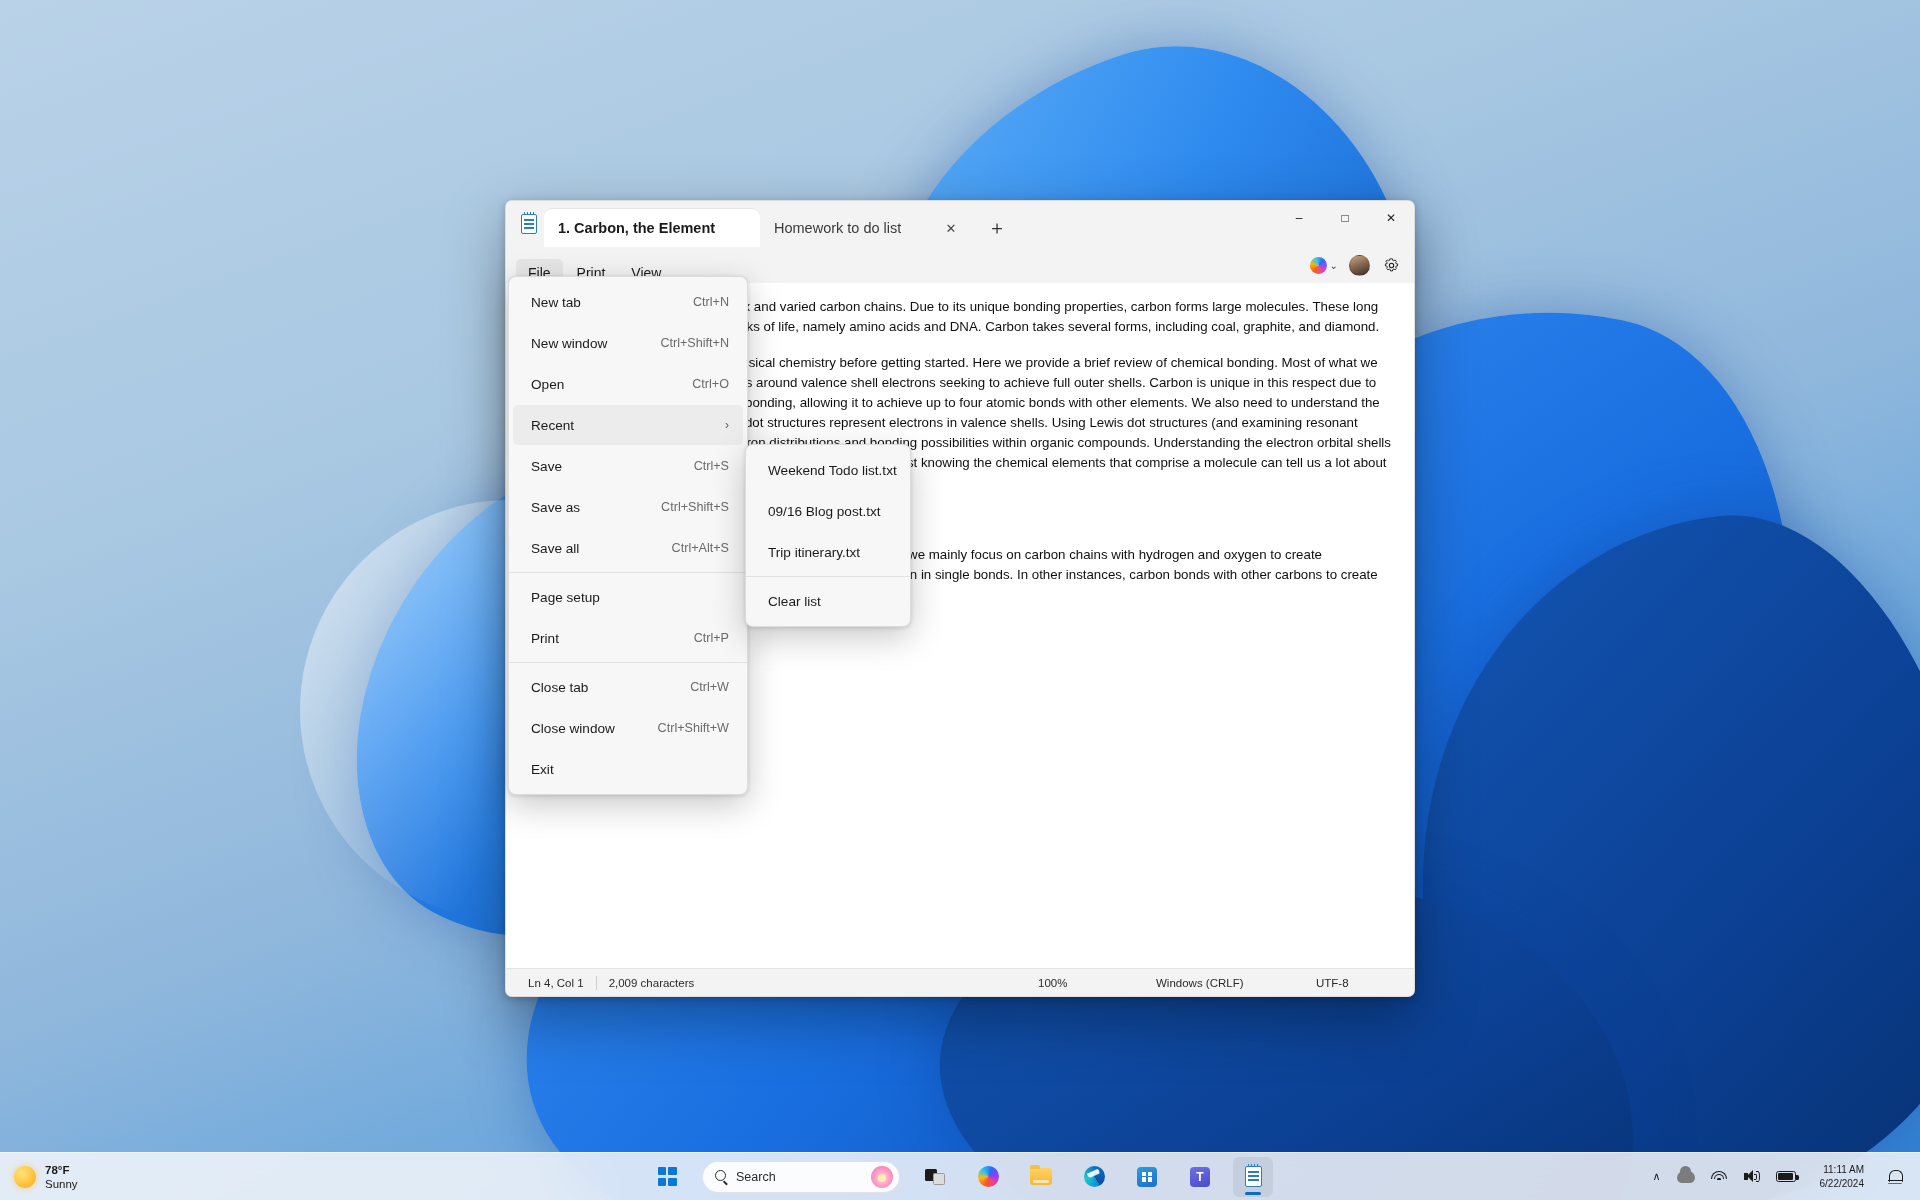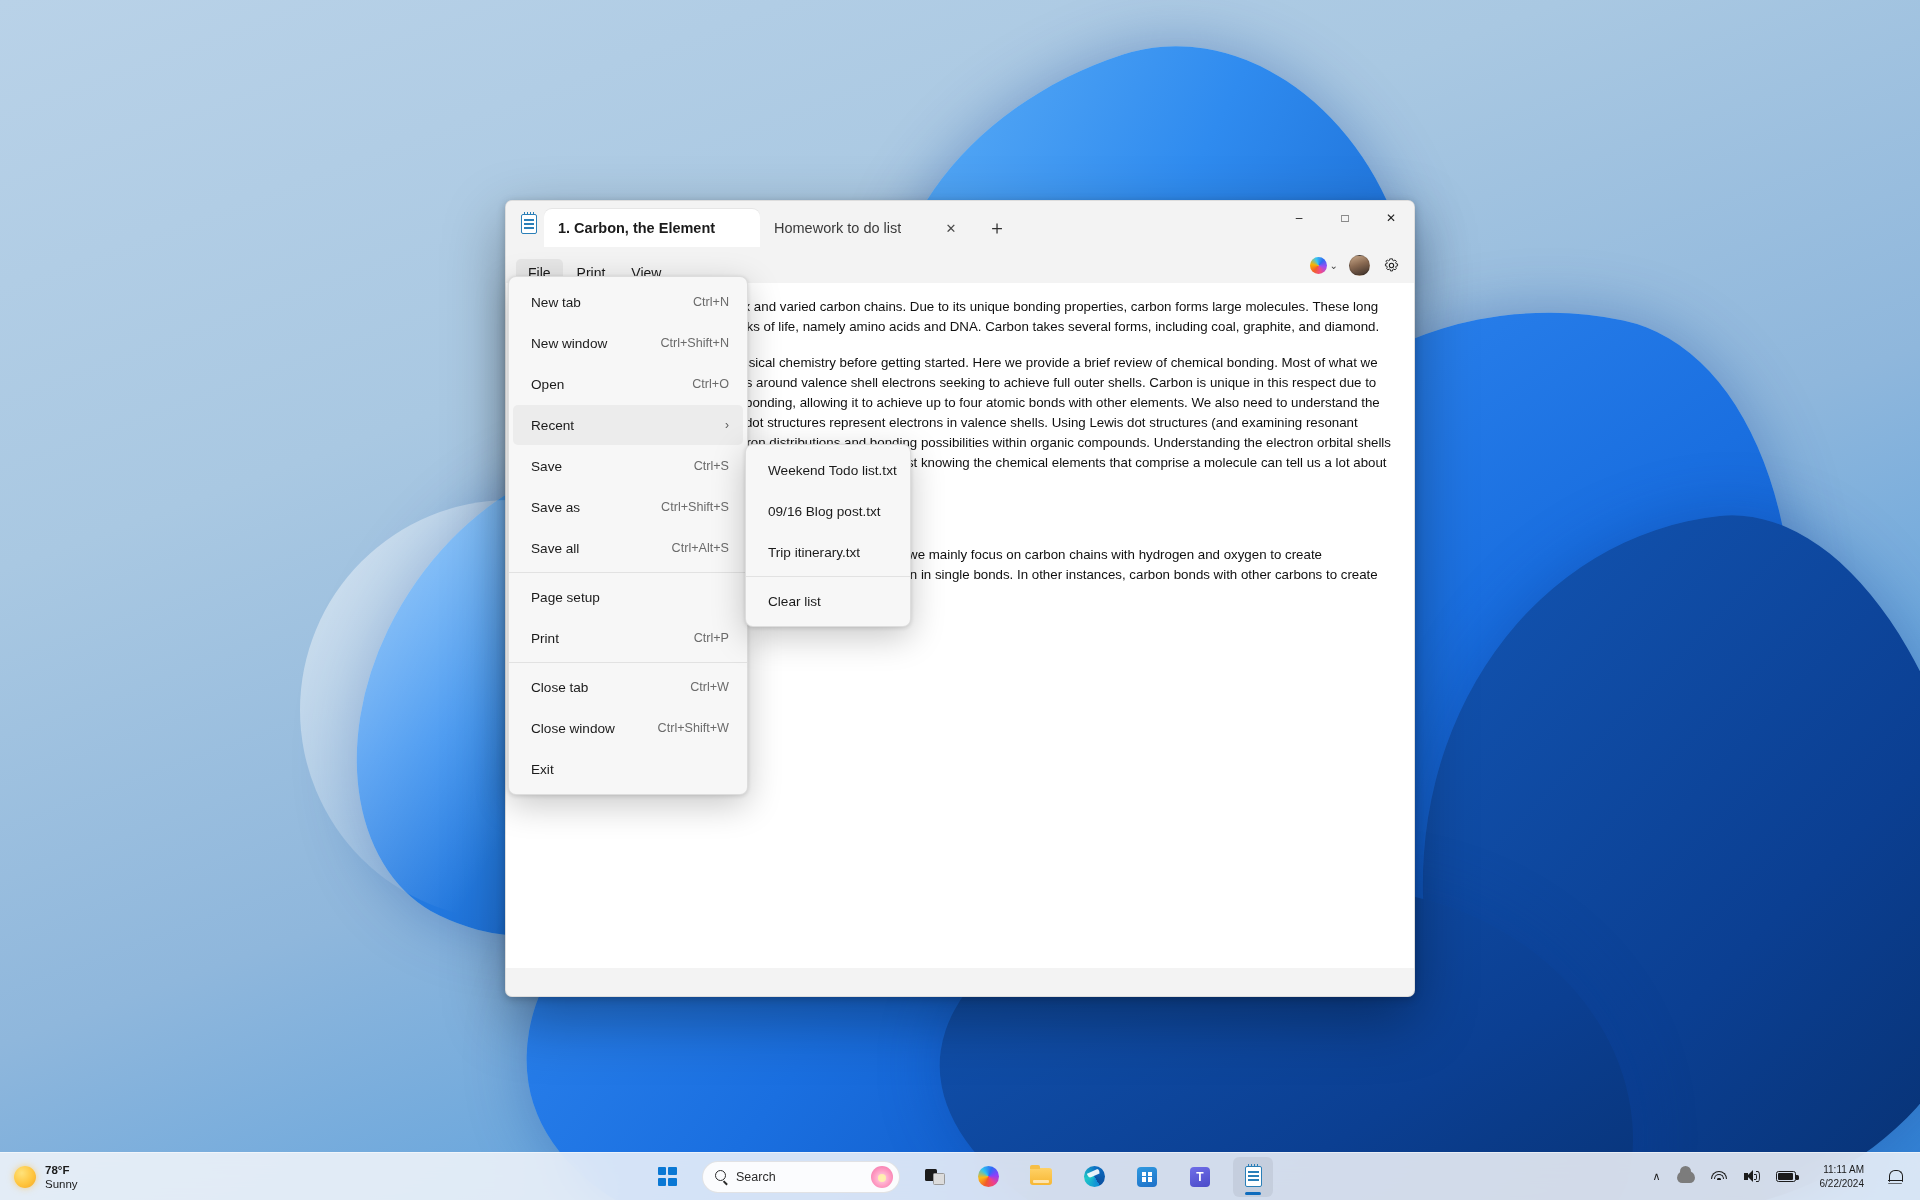--- a/index.html
+++ b/index.html
@@ -492,20 +492,32 @@
 
     <div class="editor">
       <div class="doc">
         <p>All life on Earth is made up of complex and varied carbon chains. Due to its unique bonding properties, carbon forms large molecules. These long chains make up the core building blocks of life, namely amino acids and DNA. Carbon takes several forms, including coal, graphite, and diamond.</p>
         <p>It is important to be well versed in classical chemistry before getting started. Here we provide a brief review of chemical bonding. Most of what we know about chemical bonding revolves around valence shell electrons seeking to achieve full outer shells. Carbon is unique in this respect due to the four valence shell electrons while bonding, allowing it to achieve up to four atomic bonds with other elements. We also need to understand the methods for transcribing them. Lewis dot structures represent electrons in valence shells. Using Lewis dot structures (and examining resonant structures) allows us to visualize electron distributions and bonding possibilities within organic compounds. Understanding the electron orbital shells can help us predict the resulting bonds in organic compounds. Just knowing the chemical elements that comprise a molecule can tell us a lot about its bonds, and its underlying properties.</p>
         <h3>Carbon Bonds</h3>
         <p>Carbon readily bonds with other molecules. In organic chemistry, we mainly focus on carbon chains with hydrogen and oxygen to create compounds. In the simplest form, carbon bonds with four hydrogen in single bonds. In other instances, carbon bonds with other carbons to create longer chains.</p>
       </div>
     </div>
 
+    <div class="statusbar">
+      <div class="sb-left">
+        <span class="sb-seg">Ln 4, Col 1</span>
+        <span class="sb-sep"></span>
+        <span class="sb-seg">2,009 characters</span>
+      </div>
+      <div class="sb-right">
+        <span class="sb-cell">100%</span>
+        <span class="sb-cell" style="width:160px">Windows (CRLF)</span>
+        <span class="sb-cell" style="width:110px">UTF-8</span>
+      </div>
+    </div>
   </div>
 
   <div class="menu-pop" id="file-menu">
     <div class="mrow">
       <span class="label">New tab</span>
       <span class="accel">Ctrl+N</span>
     </div>
     <div class="mrow">
       <span class="label">New window</span>
       <span class="accel">Ctrl+Shift+N</span>

